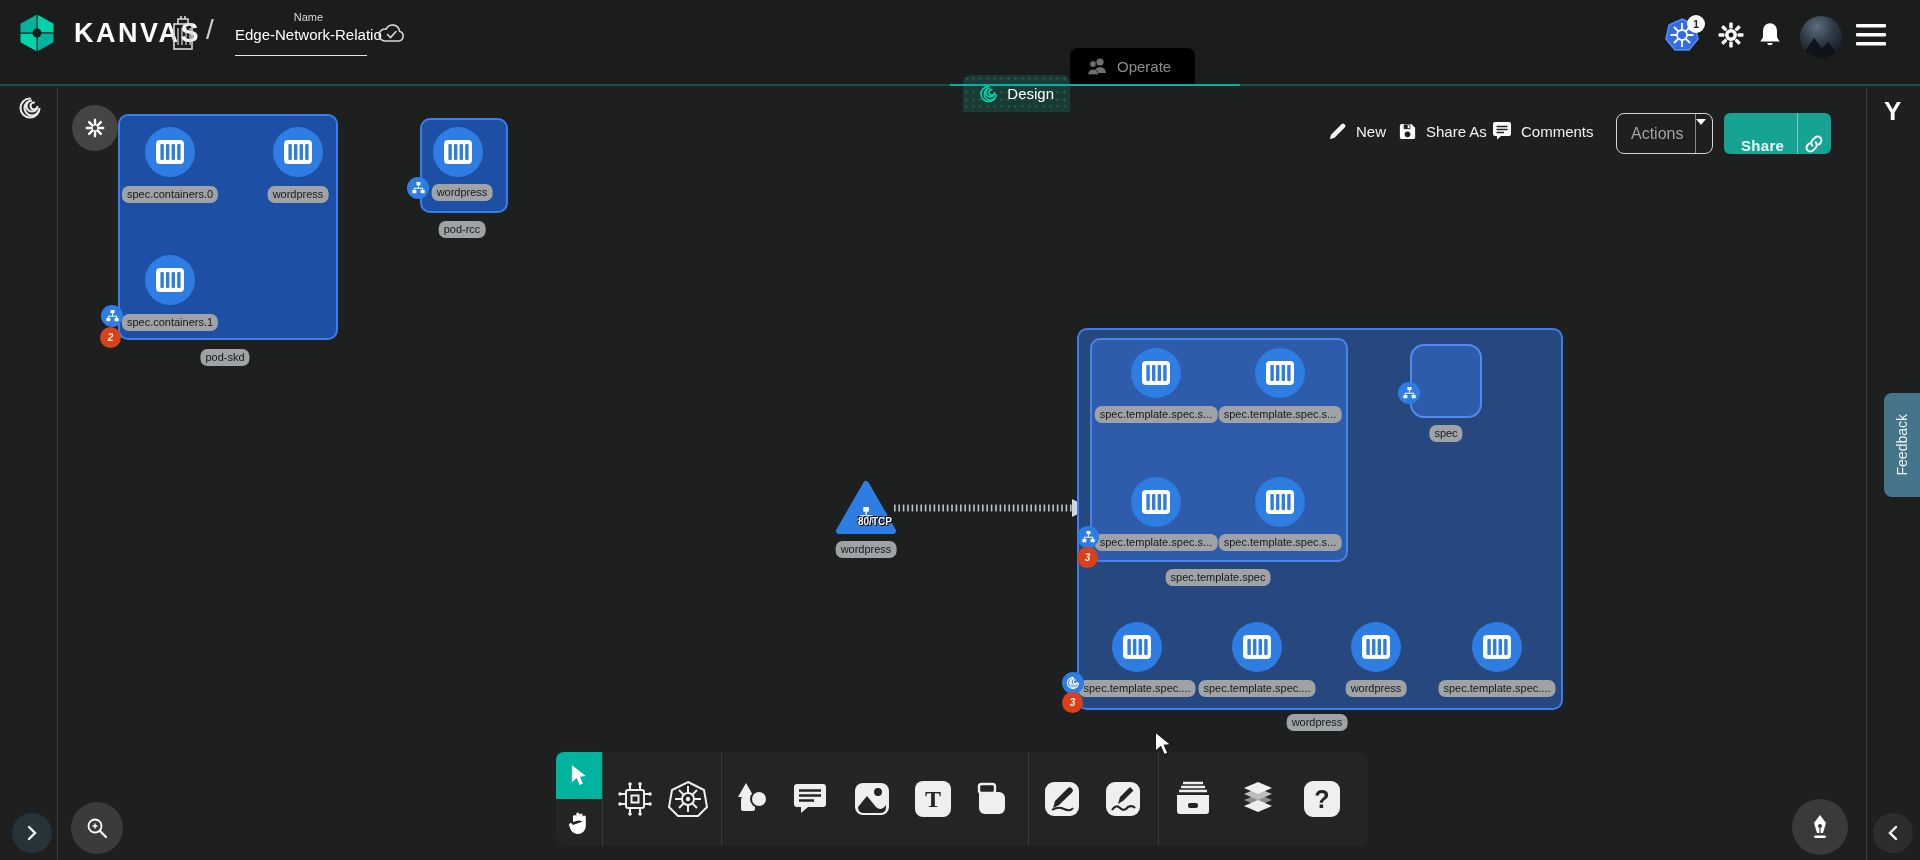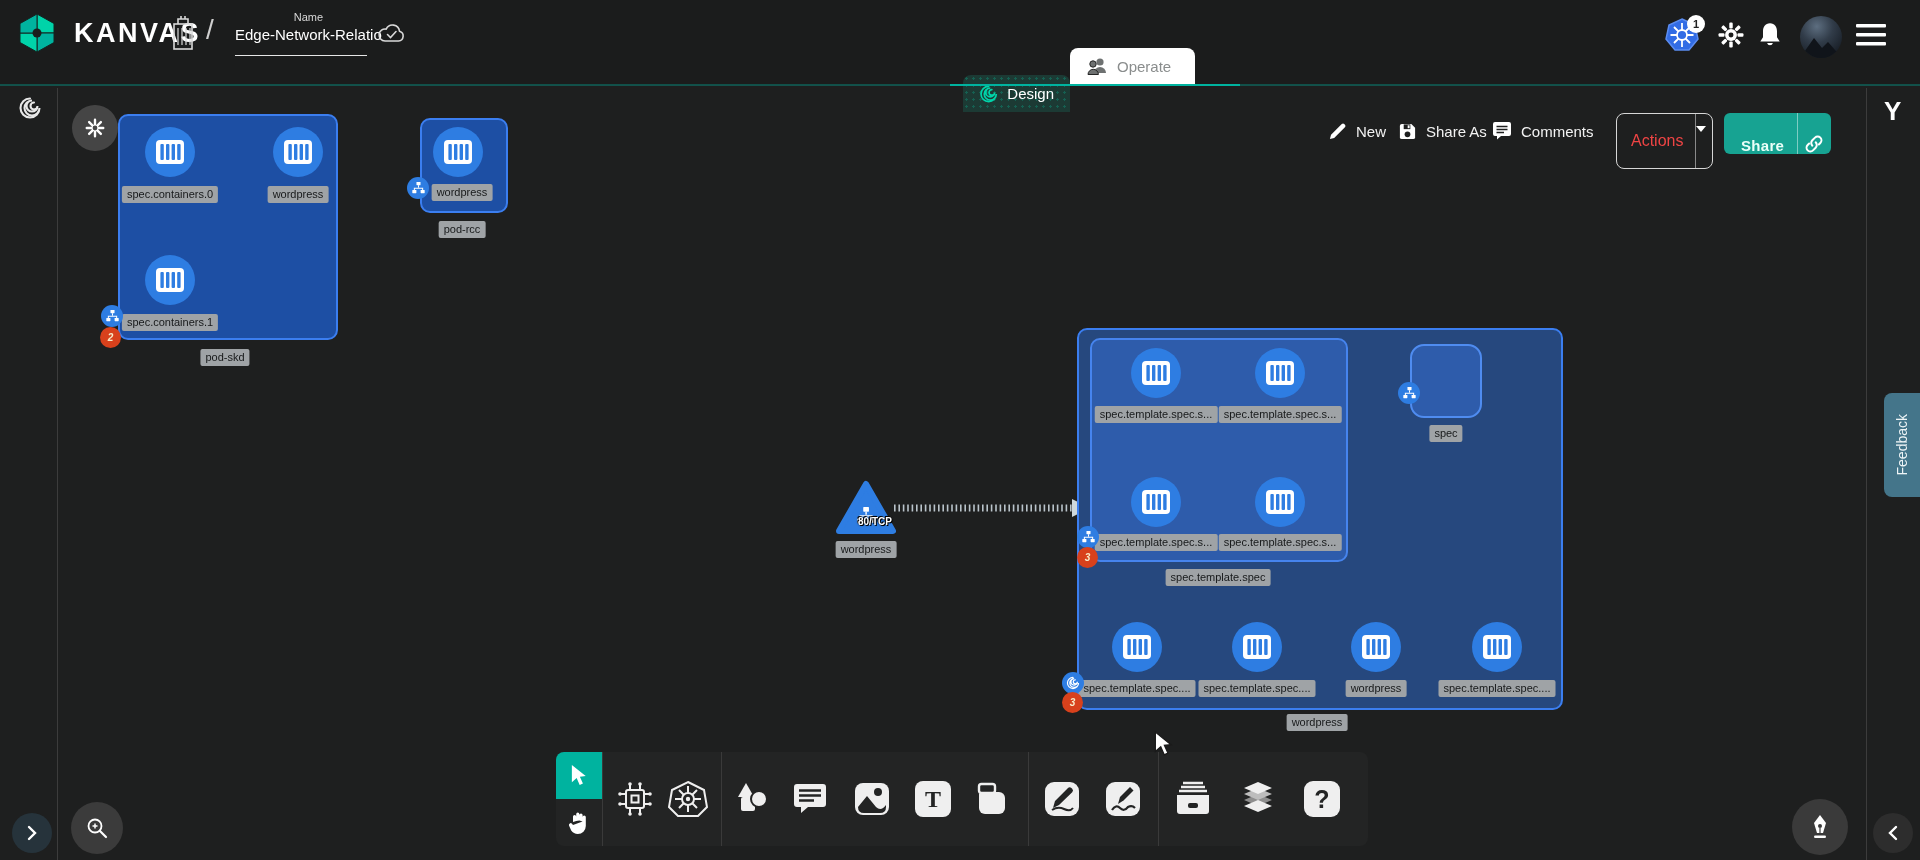--- a/index.html
+++ b/index.html
@@ -16,50 +16,50 @@
   .slash { color:#cfcfcf; font-size:28px; font-weight:300; }
   .name-label { font-size:11px; color:#d8d8d8; }
   .name-value { font-size:15px; color:#fff; background:transparent; border:none; outline:none; display:block; margin-top:3px; }
   .name-underline { position:absolute; left:0; top:44px; width:132px; height:1px; background:#e6e6e6; }
 
   .tab { position:absolute; top:48px; height:37px; display:flex; align-items:center; gap:9px;
     padding:0 16px; border-radius:8px 8px 0 0; cursor:pointer; }
   .tab.active { background-color:#1c3a34;
     background-image:radial-gradient(rgba(0,211,169,.25) 1px, transparent 1.3px);
     background-size:7px 7px; color:#fff;margin-top:27px; }
-  .tab.inactive { background:#ffffff; color:#8a8d8d; }
+  .tab.inactive { background:#000000; color:#8a8d8d; }
   .tab span.lbl { font-size:15px; }
   .kbadge { position:absolute; width:18px; height:18px; border-radius:50%; background:#fff;
     color:#222; font-size:11px; font-weight:bold; display:flex; align-items:center; justify-content:center; }
   .avatar { position:absolute; width:42px; height:42px; border-radius:50%; overflow:hidden;
     background:radial-gradient(circle at 40% 25%, #5d6e80 0%, #313c49 40%, #0c1016 100%); }
   .avatar svg { position:absolute; bottom:0; left:0; }
 
   
   .act { display:flex; align-items:center; gap:9px; color:#f2f2f2; font-size:15px; cursor:pointer; }
-  .actions-btn { position:absolute; width:97px; height:56px; border:1.5px solid #d6d6d6; border-radius:8px;
-    display:flex; align-items:center; color:#ef4444; cursor:pointer; }
+  .actions-btn { position:absolute; width:97px; height:41px; border:1.5px solid #d6d6d6; border-radius:8px;
+    display:flex; align-items:center; color:#a3a3a3; cursor:pointer; }
   .actions-btn .lbl { font-size:16px; padding-left:14px; }
   .actions-btn .sep { width:1px; height:100%; background:#8a8a8a; margin-left:12px; }
   .caret { width:0; height:0; border-left:5px solid transparent; border-right:5px solid transparent;
     border-top:6px solid #fff; margin:0 auto; }
   .share-btn { position:absolute; width:107px; height:41px; background:#17A392; border-radius:6px;
     display:flex; align-items:center; color:#eafff9; cursor:pointer; }
   .share-btn .lbl { font-size:15px; font-weight:bold; padding-left:17px; letter-spacing:.3px; }
   .share-btn .sep { width:1px; height:100%; background:rgba(255,255,255,.45); margin-left:13px; }
 
   
   .group { position:absolute; border:2px solid #3b7ef0; border-radius:10px; }
   .g-pod { background:#1d4fa4; }
   .g-outer { background:#26487e; }
   .g-inner { background:#2e5cab; border-color:#4684ee; }
   .node { position:absolute; width:50px; height:50px; border-radius:50%; background:#2e7de2;
     display:flex; align-items:center; justify-content:center; cursor:pointer; }
   .badge { position:absolute; transform:translateX(-50%); background:#9fa3a6; color:#17191a;
-    font-size:11px; line-height:15px; padding:1px 5px; border-radius:2px; white-space:nowrap; }
+    font-size:11px; line-height:15px; padding:1px 5px; border-radius:7px; white-space:nowrap; }
   .mini { position:absolute; width:22px; height:22px; border-radius:50%; background:#2e7de2;
     display:flex; align-items:center; justify-content:center; }
   .errb { position:absolute; width:21px; height:21px; border-radius:50%; background:#d8411c;
     color:#f7ecc9; font-size:10px; font-weight:bold; font-style:italic;
     display:flex; align-items:center; justify-content:center; }
   .port-label { position:absolute; color:#fff; font-size:10px; font-weight:bold;
     text-shadow:0 0 2px #000, 1px 1px 0 #000, -1px -1px 0 #000; }
 
   
   .rail-div { position:absolute; width:1px; background:#3c3c3c; }

